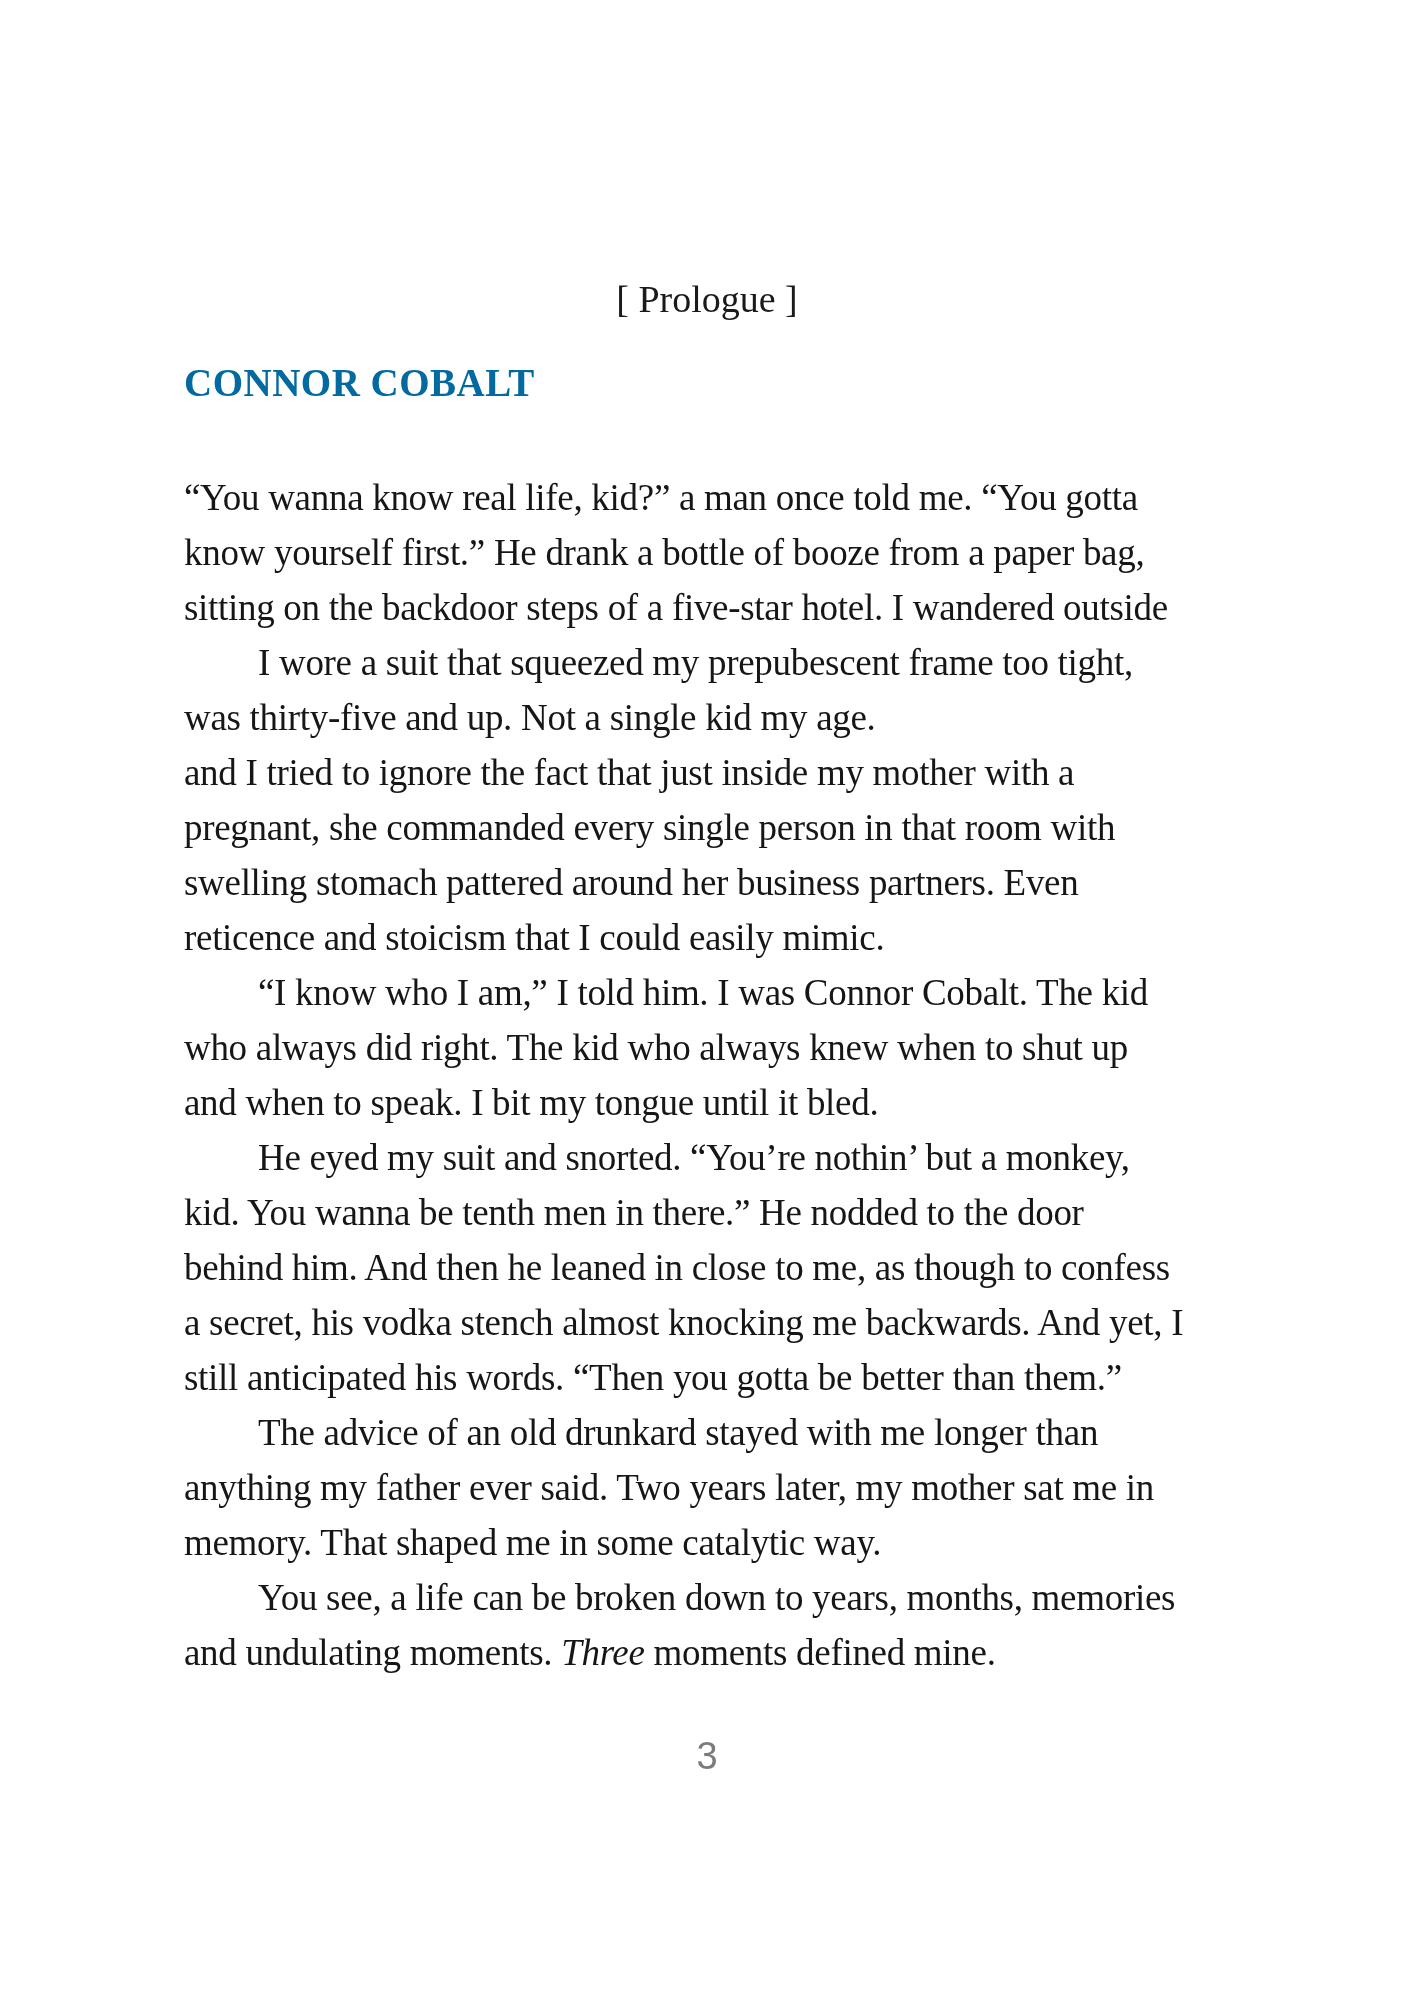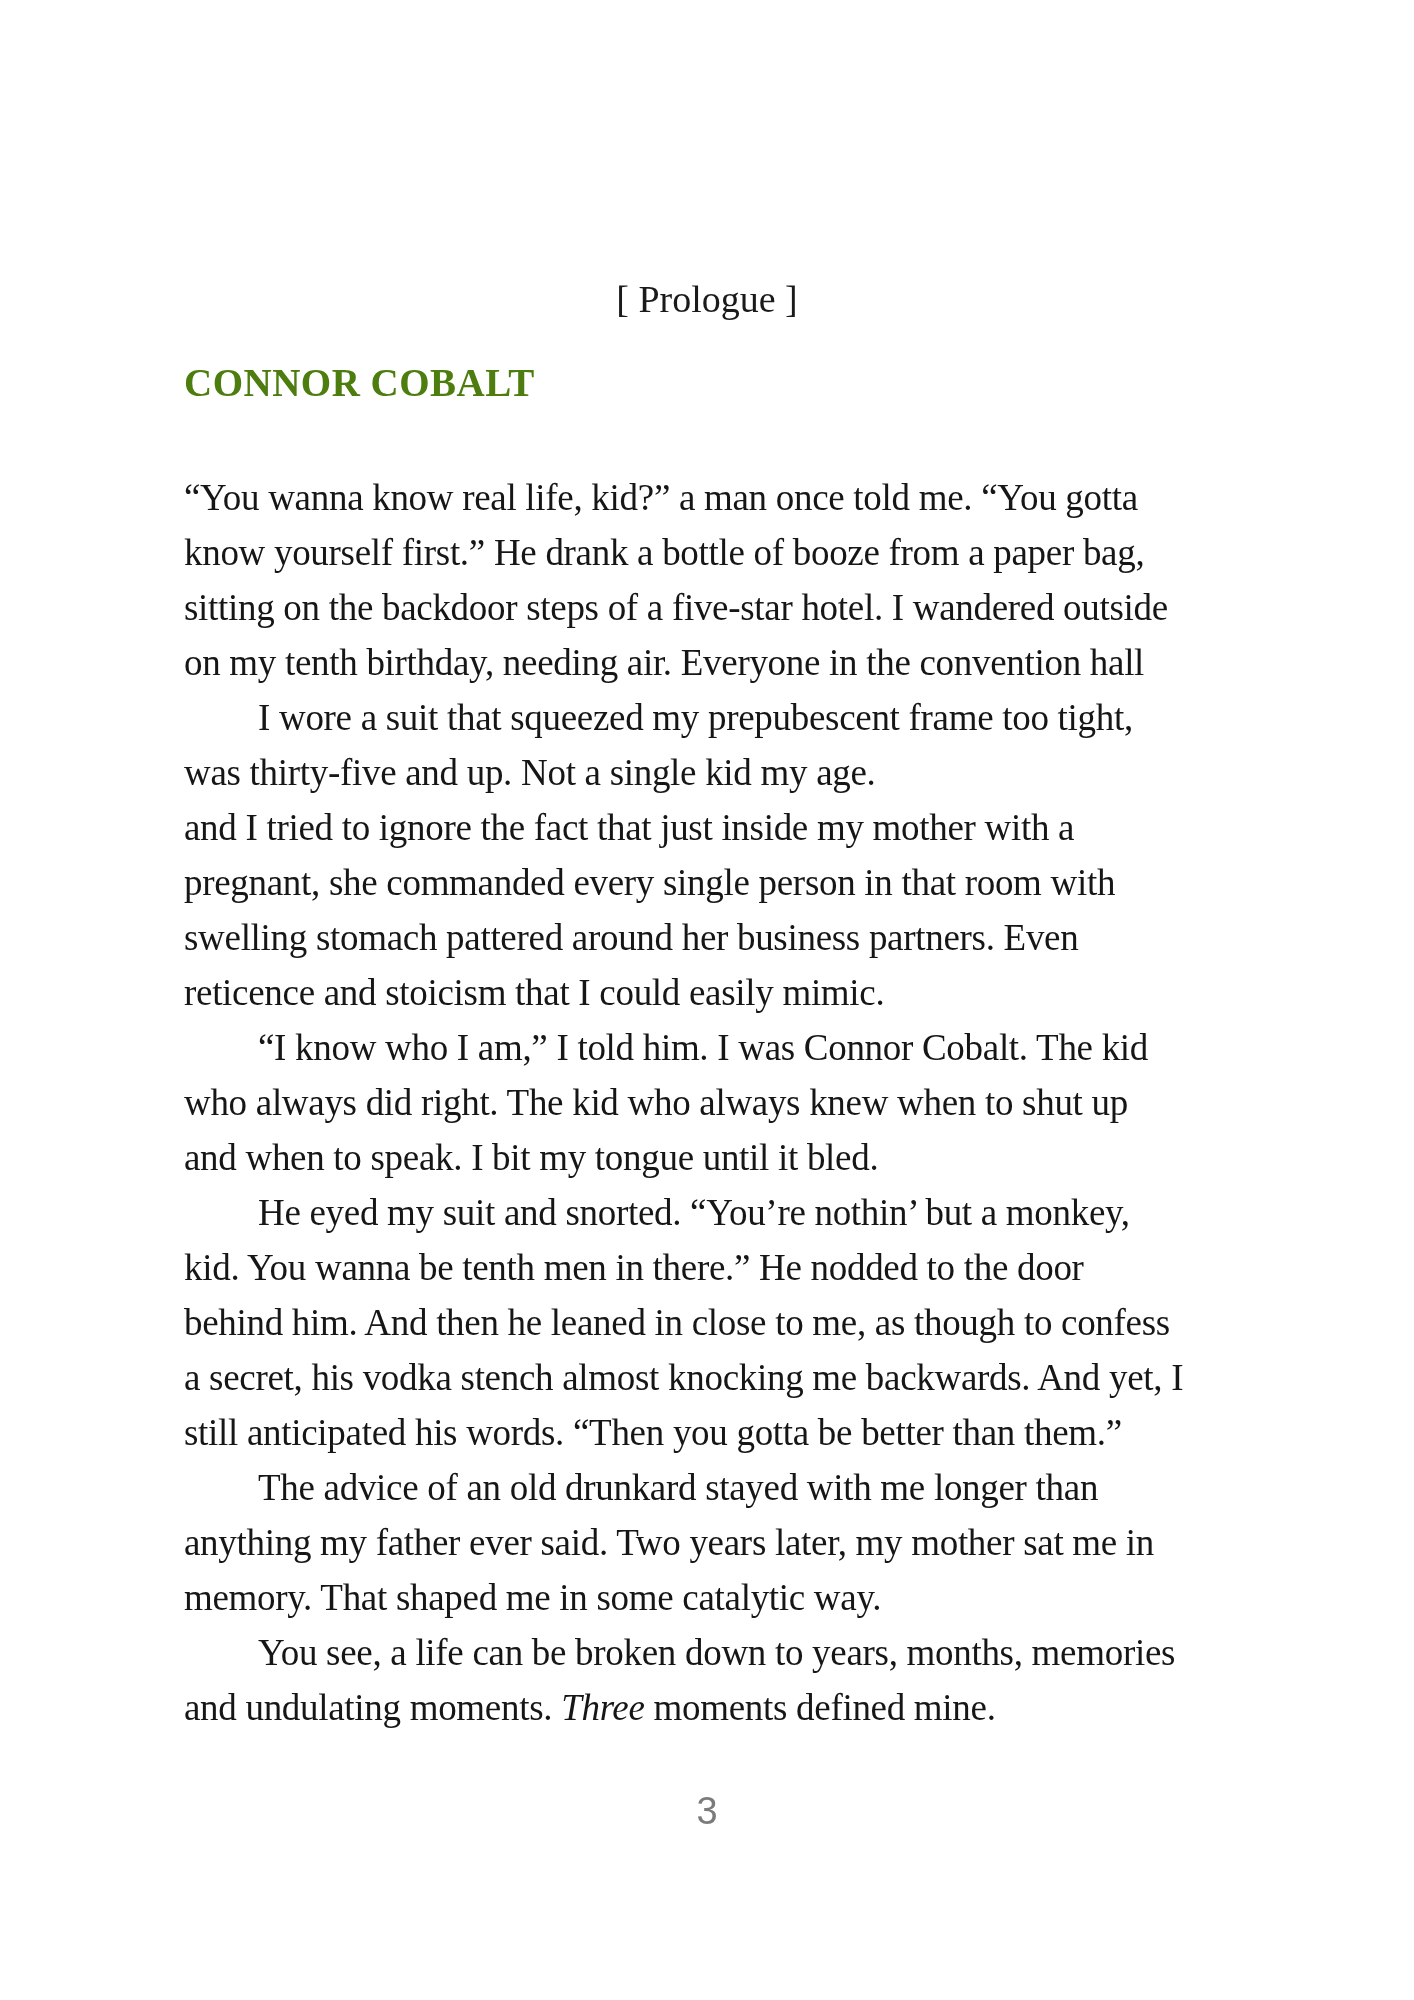--- a/index.html
+++ b/index.html
@@ -25,21 +25,21 @@
     line-height: 55px;
     text-align: center;
     color: #1a1a1a;
   }
   .heading {
     margin-top: 28px;
     font-size: 39px;
     font-weight: bold;
     line-height: 55px;
     letter-spacing: 0.5px;
-    color: #4d7c0f;
+    color: #0369a1;
   }
   .body-text {
     margin-top: 60px;
     font-size: 37px;
     line-height: 55px;
     letter-spacing: -0.3px;
   }
   .line { white-space: nowrap; }
   .line.indent { padding-left: 74px; }
   .italic { font-style: italic; }
@@ -58,21 +58,20 @@
   <div class="content">
 
     <div class="title">[ Prologue ]</div>
 
     <div class="heading">CONNOR COBALT</div>
 
     <div class="body-text">
       <div class="line">“You wanna know real life, kid?” a man once told me. “You gotta</div>
       <div class="line">know yourself first.” He drank a bottle of booze from a paper bag,</div>
       <div class="line">sitting on the backdoor steps of a five-star hotel. I wandered outside</div>
-      <div class="line">on my tenth birthday, needing air. Everyone in the convention hall</div>
       <div class="line indent">I wore a suit that squeezed my prepubescent frame too tight,</div>
       <div class="line">was thirty-five and up. Not a single kid my age.</div>
       <div class="line">and I tried to ignore the fact that just inside my mother with a</div>
       <div class="line">pregnant, she commanded every single person in that room with</div>
       <div class="line">swelling stomach pattered around her business partners. Even</div>
       <div class="line">reticence and stoicism that I could easily mimic.</div>
       <div class="line indent">“I know who I am,” I told him. I was Connor Cobalt. The kid</div>
       <div class="line">who always did right. The kid who always knew when to shut up</div>
       <div class="line">and when to speak. I bit my tongue until it bled.</div>
       <div class="line indent">He eyed my suit and snorted. “You’re nothin’ but a monkey,</div>

